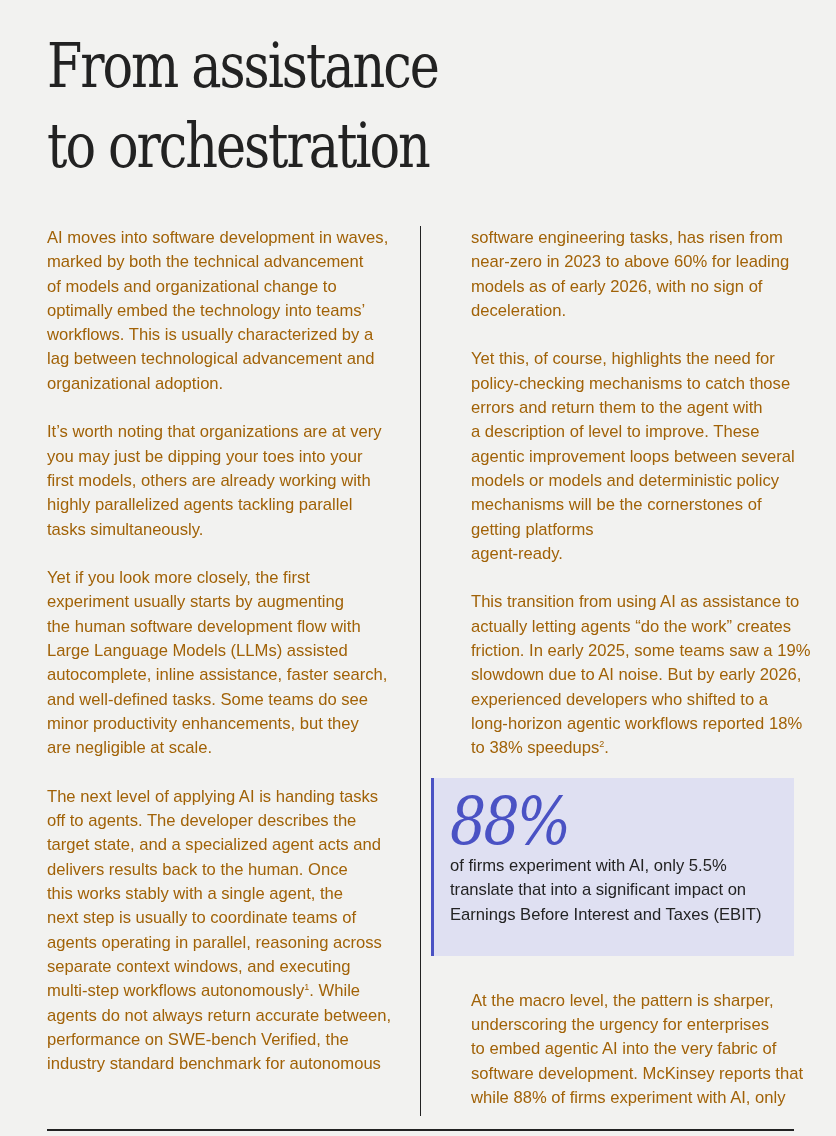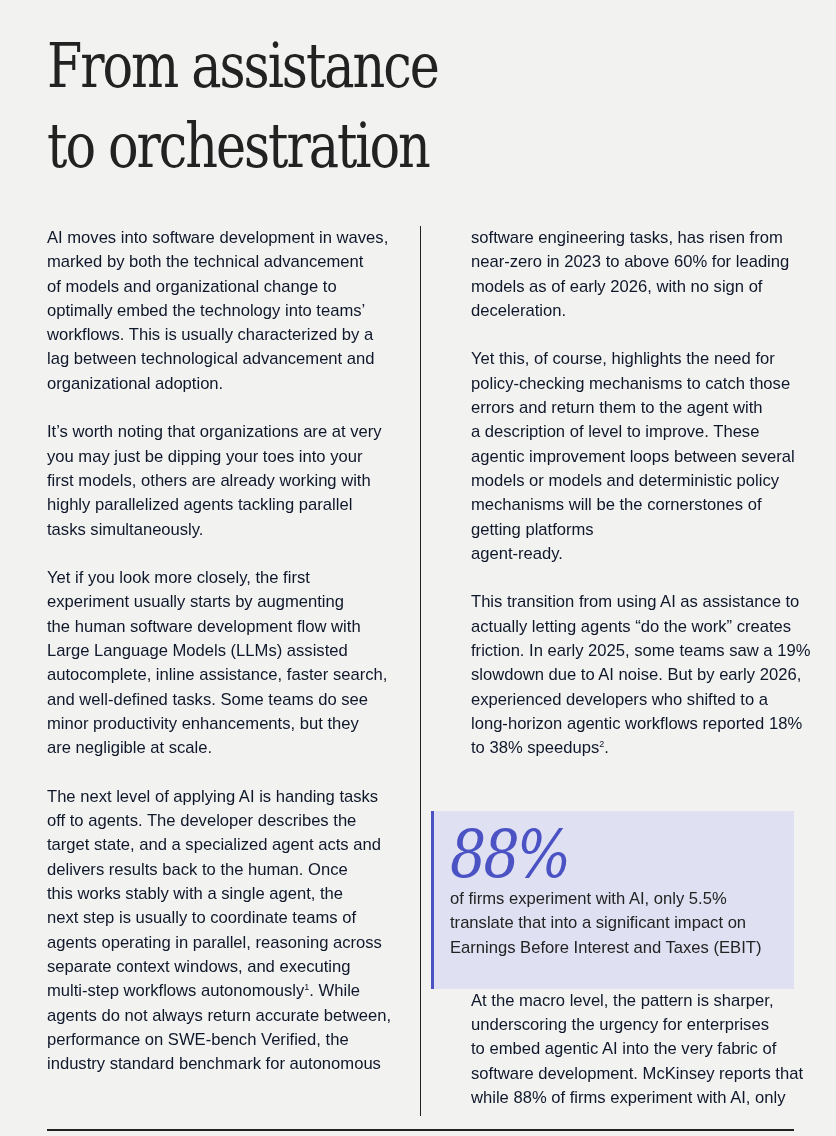--- a/index.html
+++ b/index.html
@@ -28,21 +28,21 @@
       transform: scaleX(0.82);
       transform-origin: left top;
     }
     .title span { display: block; }
     .col {
       position: absolute;
       top: 226px;
       font-family: "Liberation Sans", sans-serif;
       font-size: 16.6px;
       line-height: 24.3px;
-      color: #0f172a;
+      color: #a16207;
     }
     .col-left { left: 47px; width: 366px; }
     .col-right { left: 431px; width: 366px; margin-left: 40px; }
     .col p {
       margin: 0 0 24.3px 0;
     }
     .line { display: block; white-space: nowrap; }
     sup {
       font-size: 9px;
       line-height: 0;
@@ -66,21 +66,20 @@
     }
     .callout {
       position: absolute;
       left: 431px;
       top: 778px;
       width: 363px;
       height: 178px;
       background: #dfe0f2;
       border-left: 3px solid #5057c0;
       box-sizing: border-box;
-      margin-top: 33px;
     }
     .callout-stat {
       position: absolute;
       left: 16px;
       top: 8px;
       font-family: "DejaVu Serif", "Liberation Serif", serif;
       font-style: italic;
       font-size: 66px;
       line-height: 72px;
       letter-spacing: -3px;

